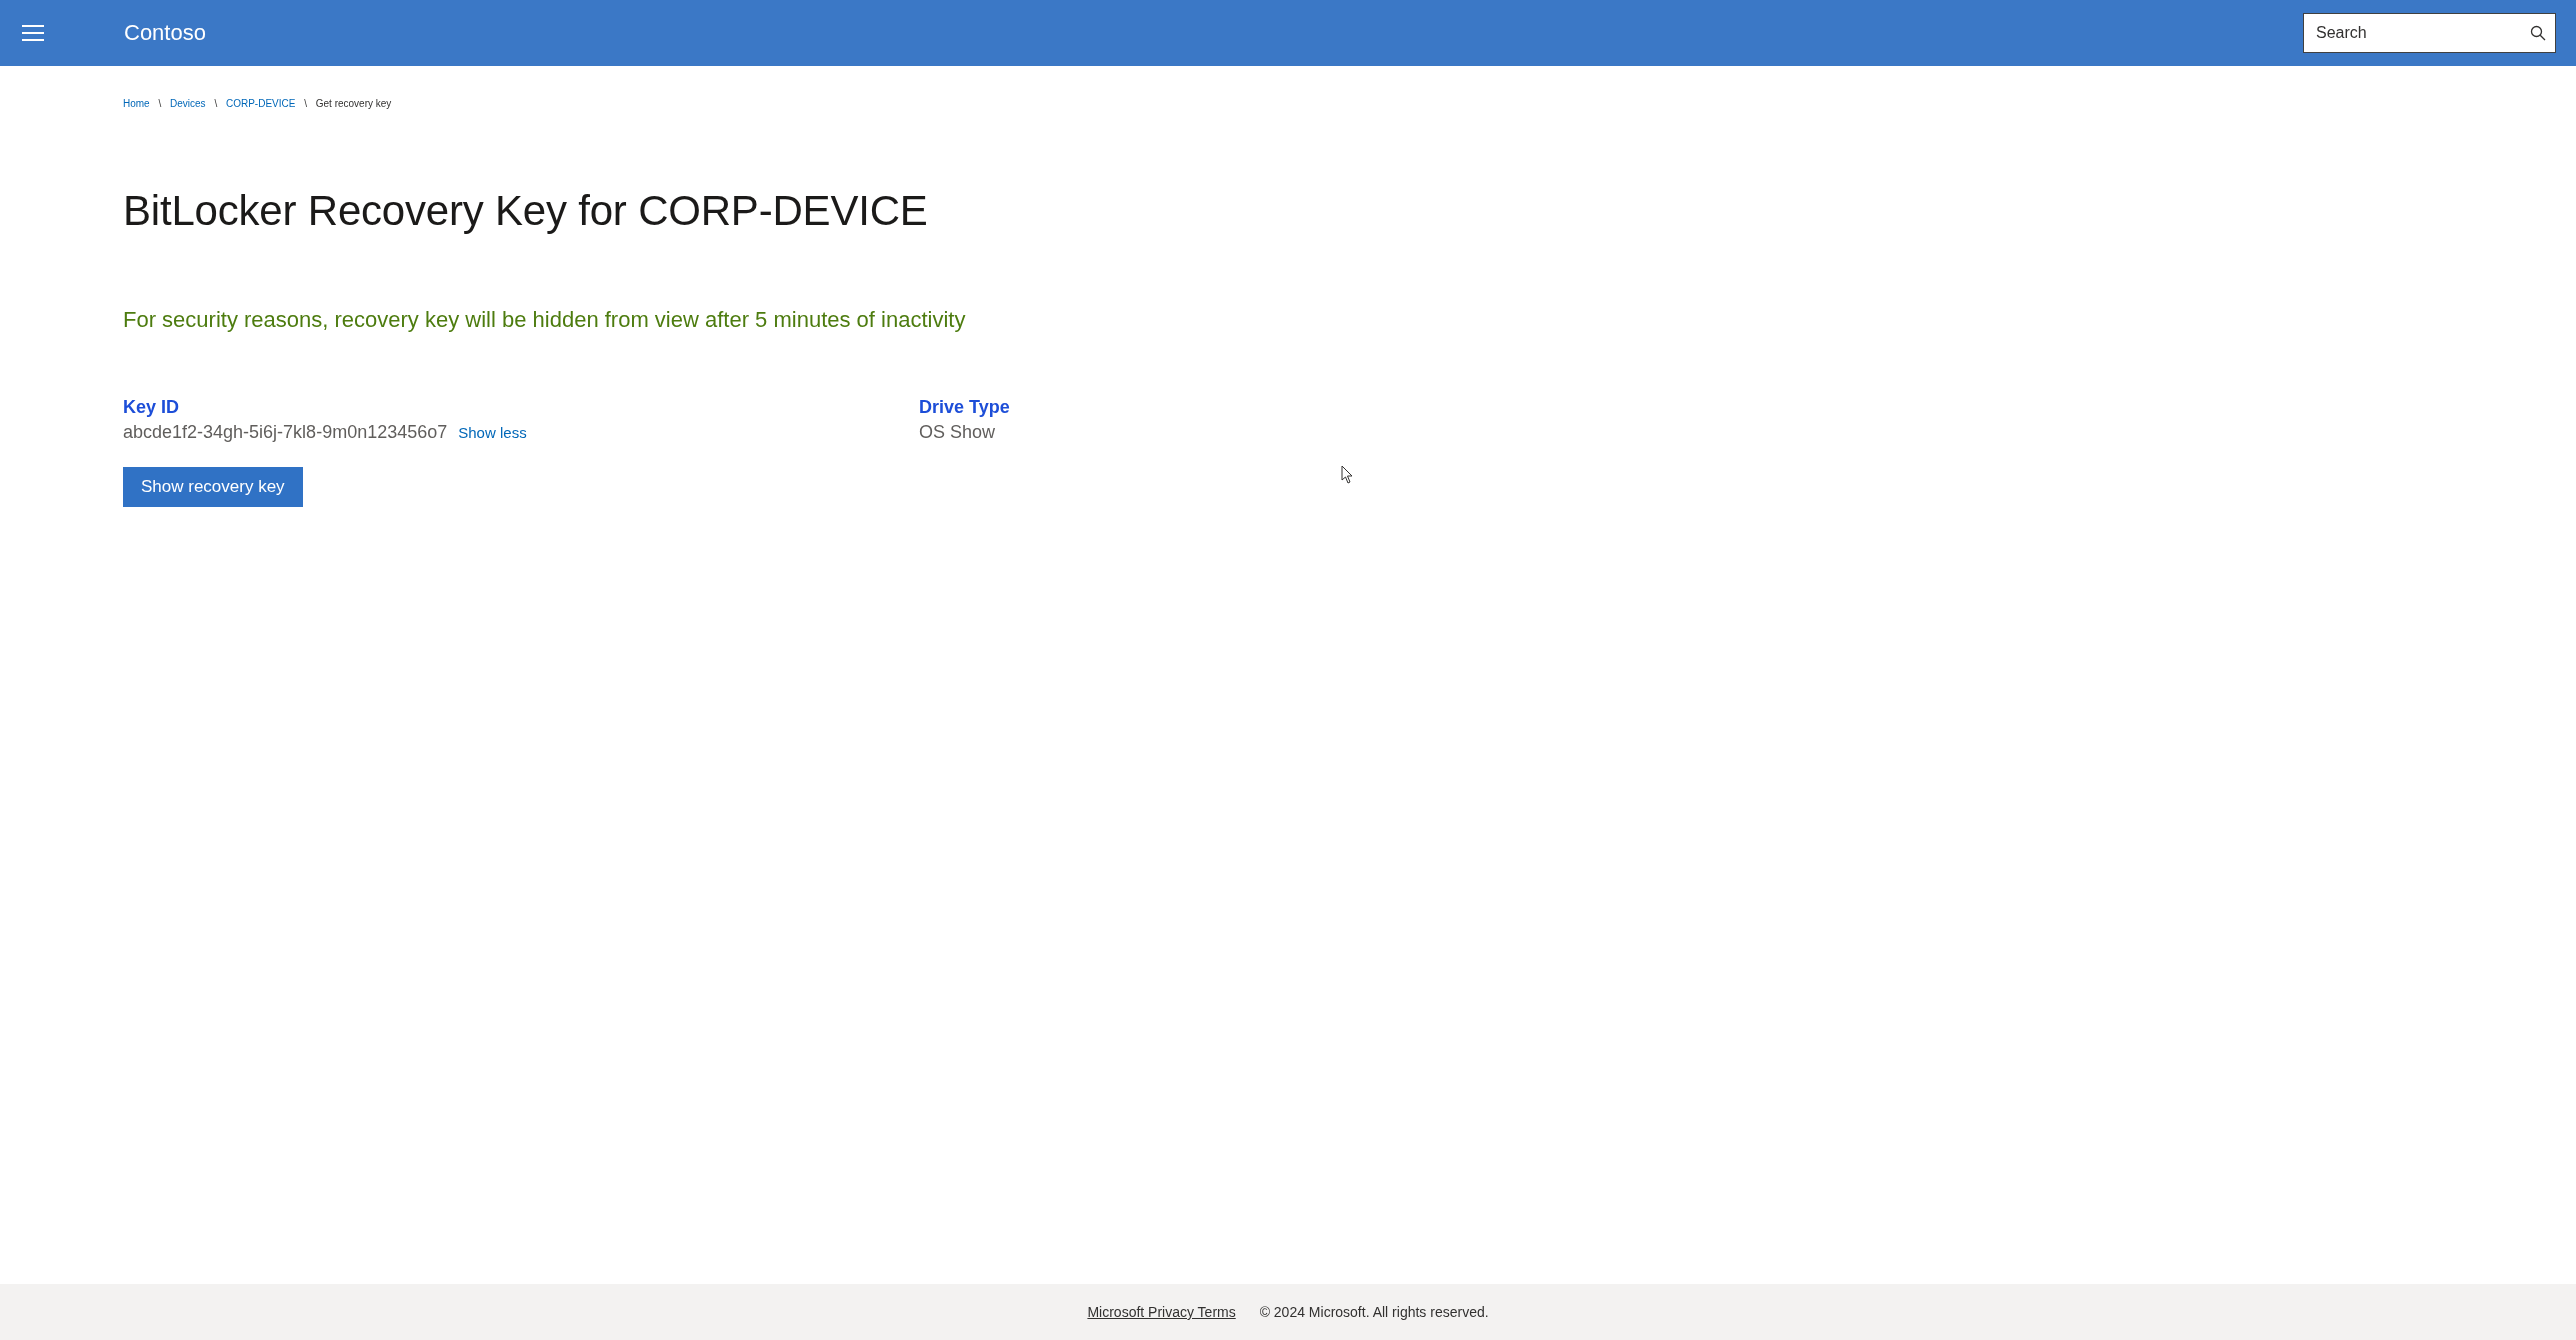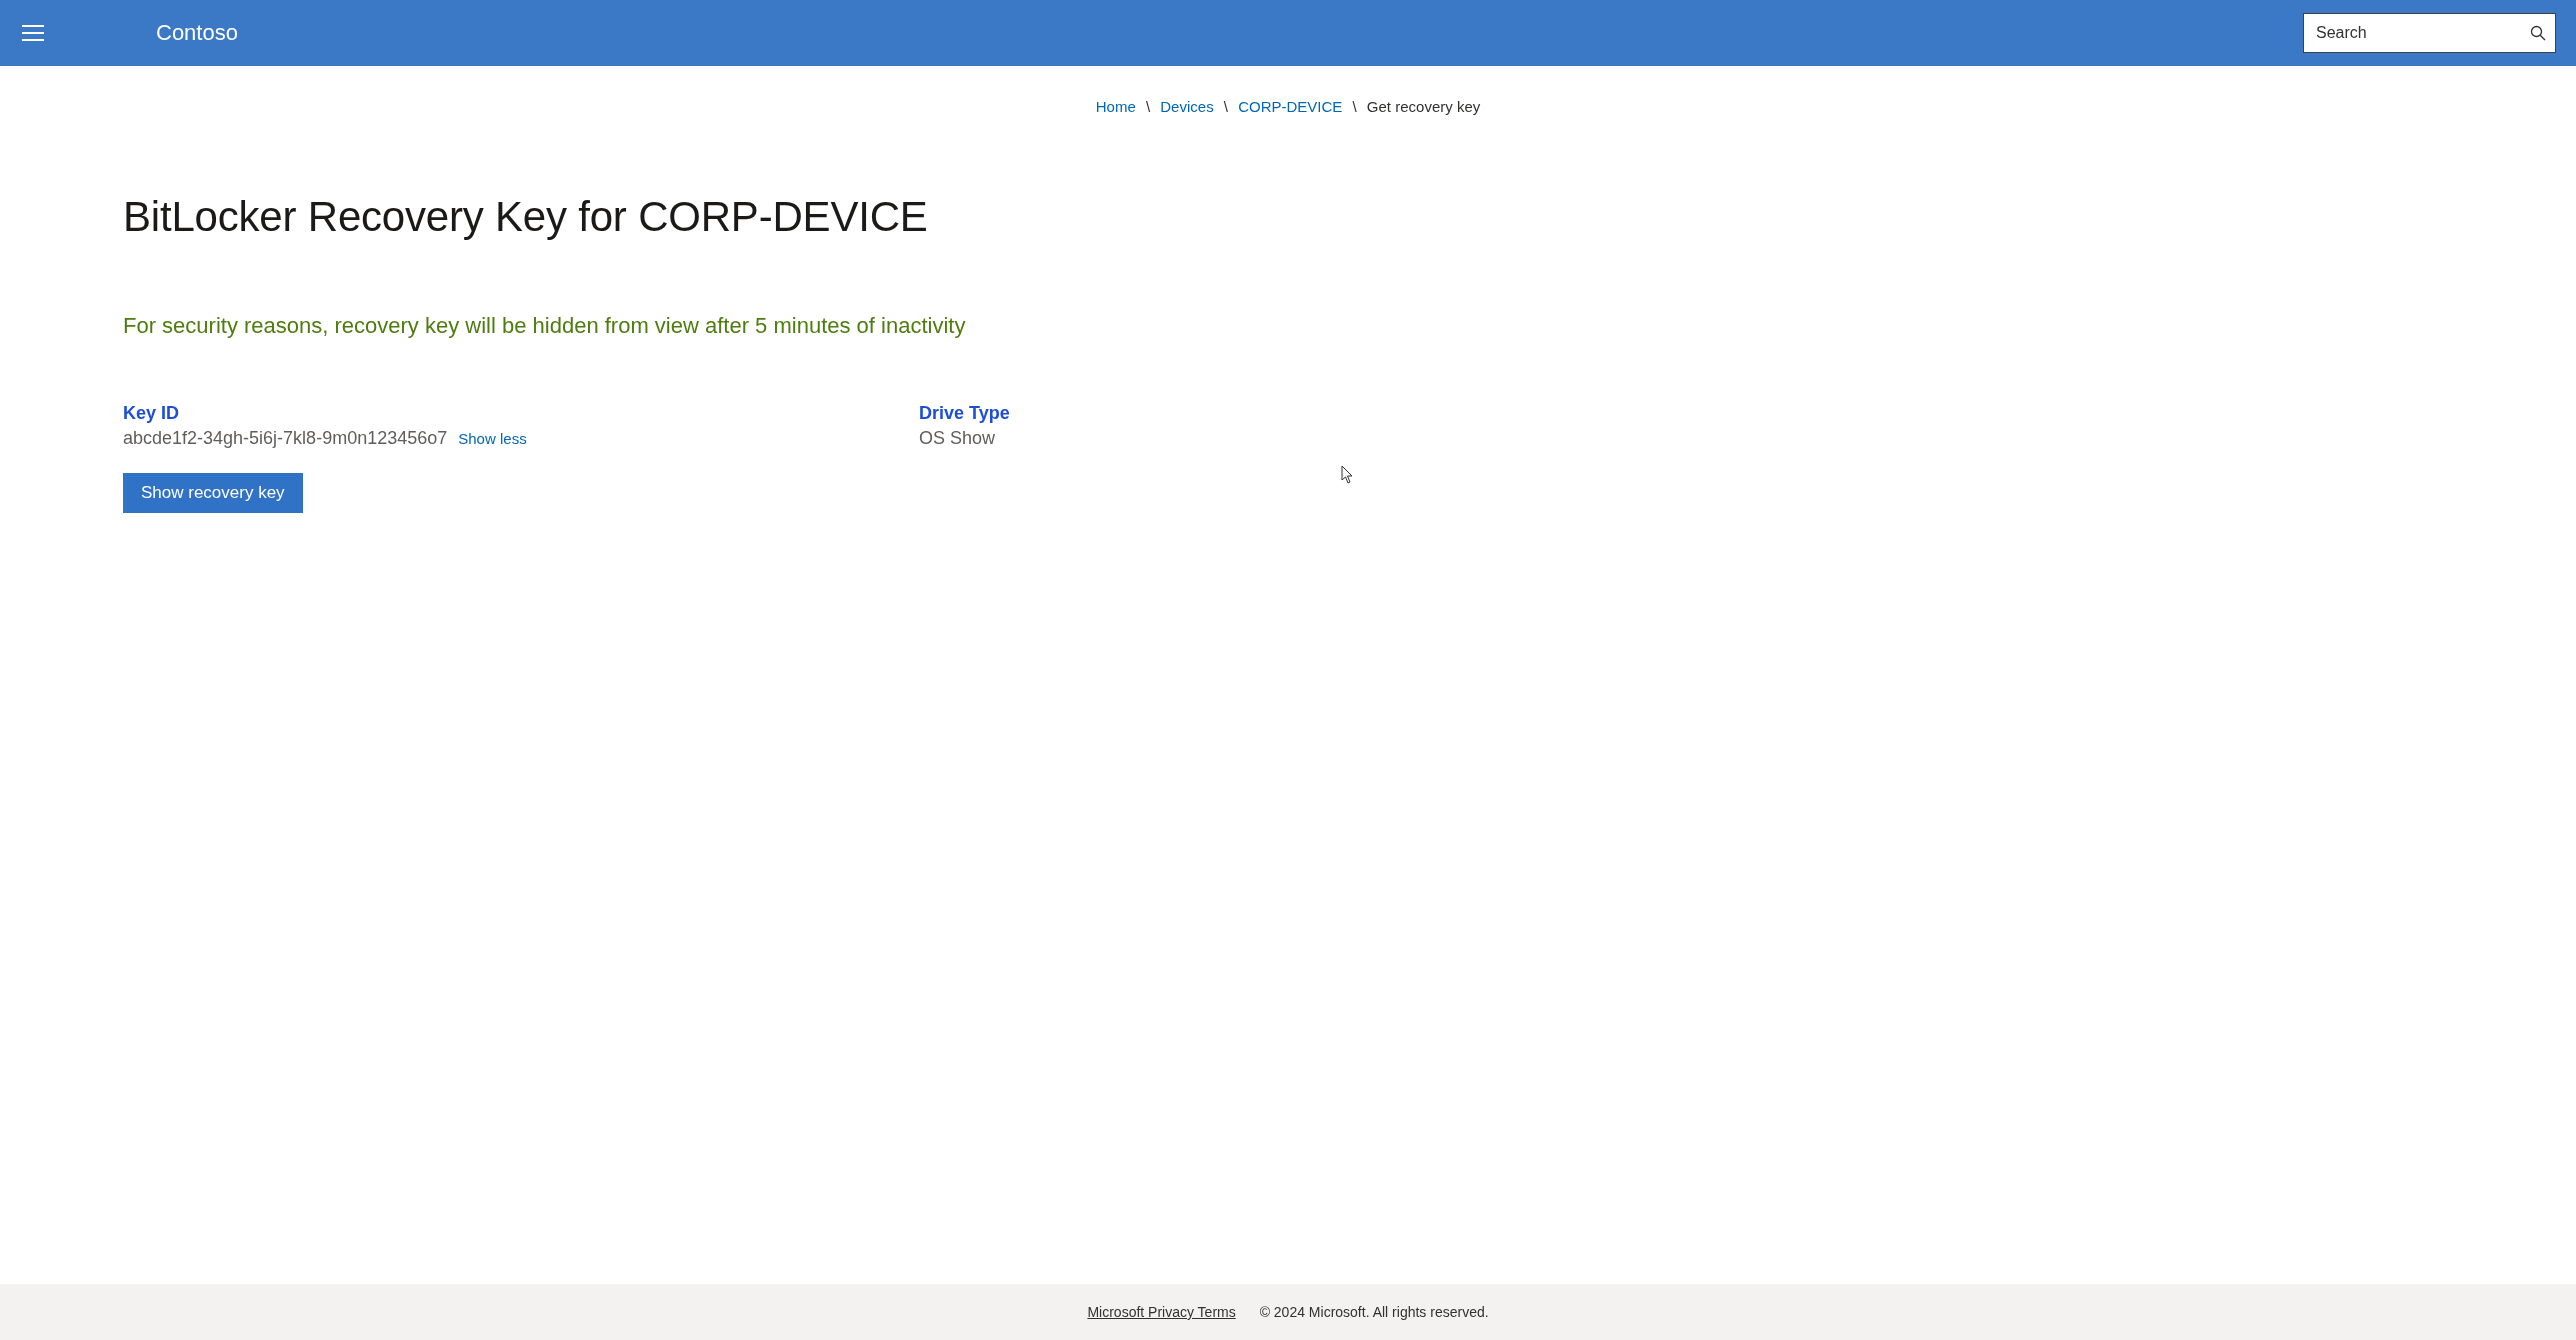--- a/index.html
+++ b/index.html
@@ -4,21 +4,20 @@
   <style>
     * { box-sizing: border-box; margin: 0; padding: 0; }
     body { font-family: "Segoe UI", "Segoe UI Web", Arial, sans-serif; background: #ffffff; color: #323130; }
 
     .header {
       background: #3b78c6;
       height: 66px;
       display: flex;
       align-items: center;
       padding: 0 20px 0 0;
-      gap: 32px;
     }
     .hamburger {
       width: 66px; height: 66px;
       display: flex; align-items: center; justify-content: center;
       cursor: pointer;
     }
     .hamburger svg { width: 22px; height: 18px; }
     .brand {
       color: #fff;
       font-size: 22px;
@@ -48,23 +47,22 @@
       color: #323130;
       pointer-events: none;
     }
 
     .container {
       padding: 0 123px;
     }
 
     .breadcrumb {
       padding: 32px 0 0 0;
-      font-size: 15px;
-      color: #323130;
-      text-align: center;
+      font-size: 10px;
+      color: #323130;
     }
     .breadcrumb a {
       color: #0067b8;
       text-decoration: none;
     }
     .crumb-sep {
       color: #323130;
       margin: 0 6px;
     }
 

